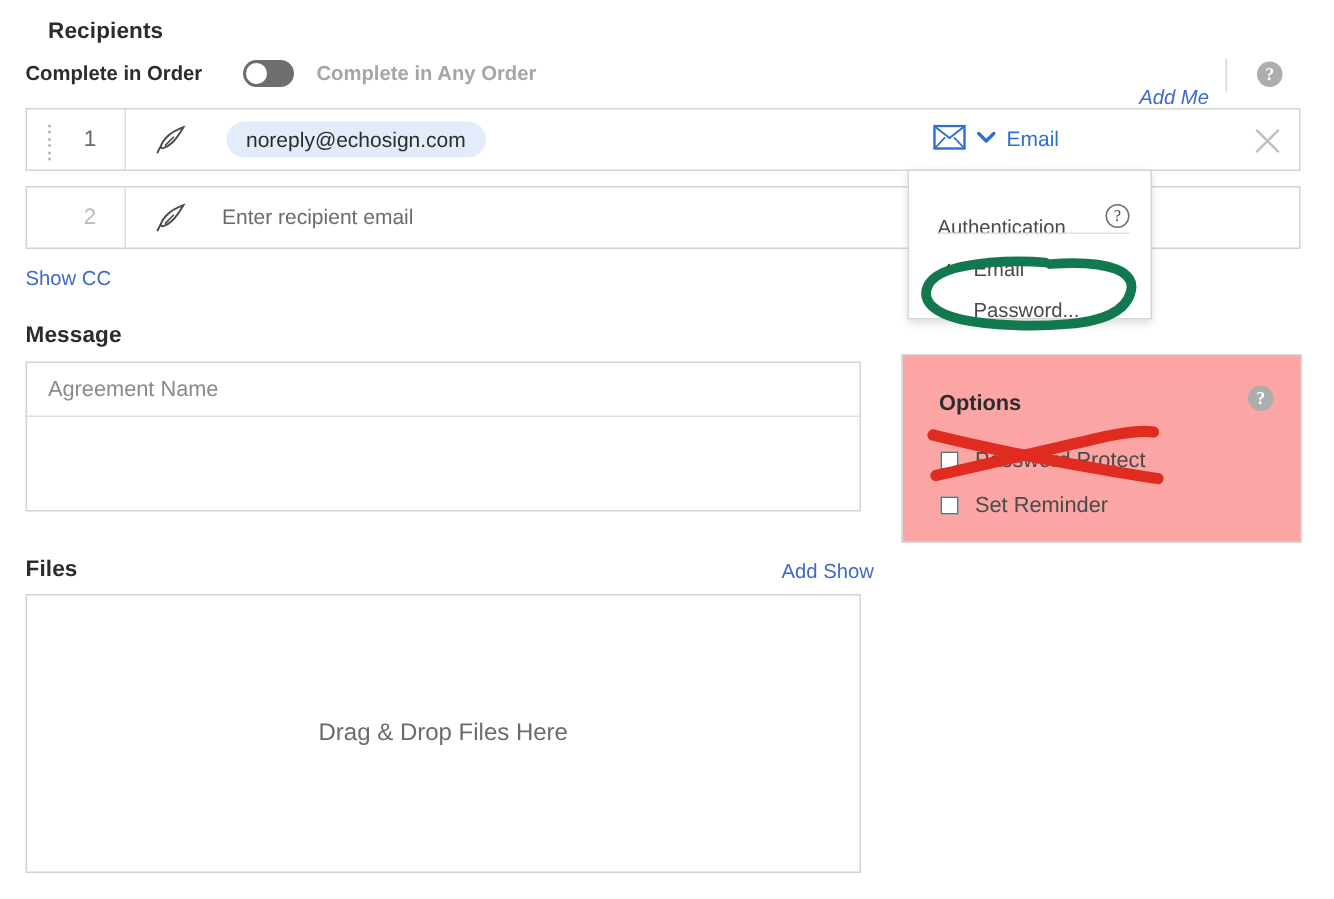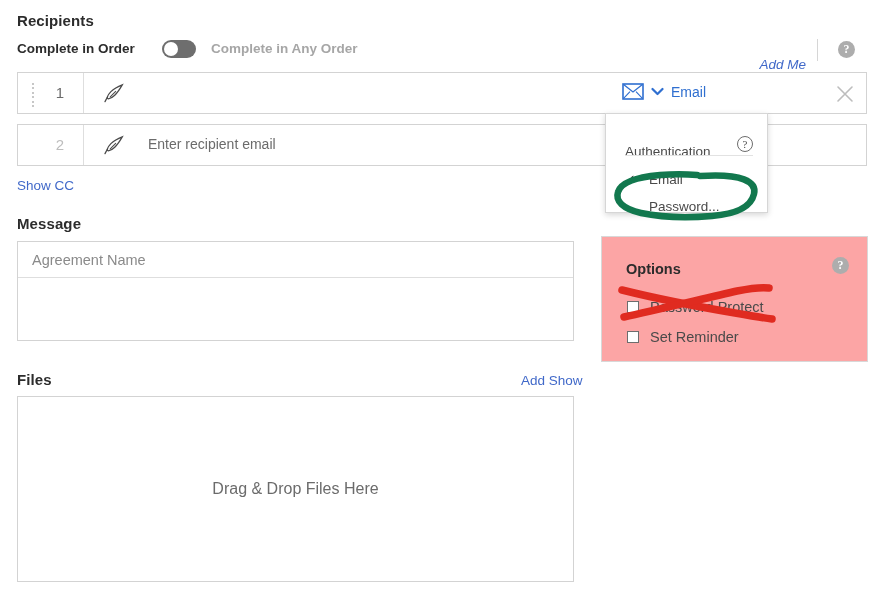--- a/index.html
+++ b/index.html
@@ -26,21 +26,21 @@
   }
   .link {
     color: #4169c9;
     font-size: 13.5px;
     cursor: pointer;
   }
 
   
   #recipients-title {
     position: absolute;
-    left: 17px;
+    left: 32px;
     top: 12px;
   }
   #order-row {
     position: absolute;
     left: 17px;
     top: 39px;
     right: 17px;
     height: 22px;
   }
   #complete-in-order-label {
@@ -462,20 +462,21 @@
   </div>
   <div class="row-index">1</div>
   <div class="row-divider"></div>
 
   <svg class="pen-icon" viewBox="0 0 24 22">
     <path d="M20 2 C16 3.5 11 6 7.5 9.5 C5.5 11.5 4.2 13.6 3.6 15.4 C3.2 16.7 4 17.6 5.3 17.3 C7.3 16.8 9.6 15.4 11.7 13.4 C15.2 10 17.9 5.6 20 2 Z" fill="none" stroke="#4a4a4a" stroke-width="1.4"></path>
     <path d="M6.5 15.5 L13 9" fill="none" stroke="#4a4a4a" stroke-width="1.2"></path>
     <path d="M3.4 16 L1 20.5" fill="none" stroke="#4a4a4a" stroke-width="1.4" stroke-linecap="round"></path>
   </svg>
 
+  <div class="recipient-chip">noreply@echosign.com</div>
 
   <div id="auth-control">
     <svg width="22" height="17" viewBox="0 0 22 17">
       <rect x="1" y="1" width="20" height="15" fill="none" stroke="#2f6fd0" stroke-width="1.6"></rect>
       <path d="M1.6 1.6 L11 9 L20.4 1.6" fill="none" stroke="#2f6fd0" stroke-width="1.3"></path>
       <path d="M1.6 15.4 L8 8.6 M20.4 15.4 L14 8.6" fill="none" stroke="#2f6fd0" stroke-width="1.1"></path>
     </svg>
     <svg width="13" height="9" viewBox="0 0 13 9">
       <path d="M1.5 2 L6.5 7 L11.5 2" fill="none" stroke="#2f6fd0" stroke-width="2.2" stroke-linecap="round" stroke-linejoin="round"></path>
     </svg>

